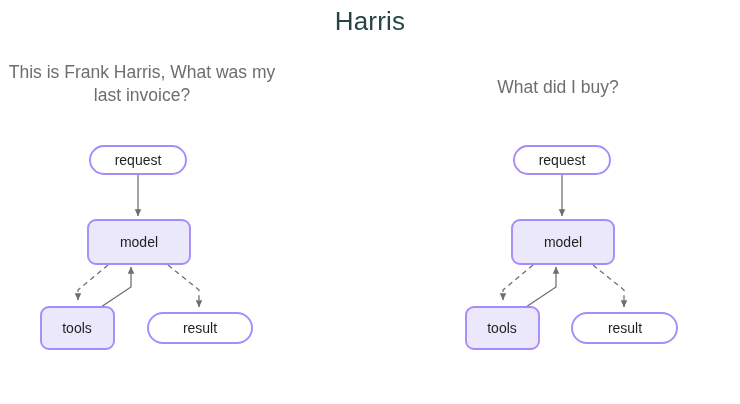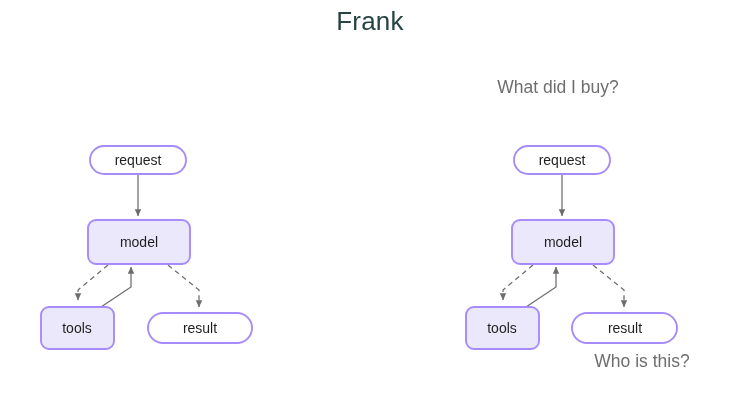--- a/index.html
+++ b/index.html
@@ -88,27 +88,27 @@
   }
   .edge-dashed {
     stroke-dasharray: 5 4;
   }
 </style>
 </head>
 <body>
 
 <div class="canvas">
 
-  <div class="page-title">Frank</div>
+  <div class="page-title">Harris</div>
 
+  <div class="caption" id="prompt-left">This is Frank Harris, What was my last invoice?</div>
 
   <div class="caption" id="prompt-right">What did I buy?</div>
 
 
-  <div class="caption" id="answer-right">Who is this?</div>
 
   <svg class="diagram" viewBox="0 0 740 404" xmlns="http://www.w3.org/2000/svg">
     <defs>
       <marker id="arrowhead" markerWidth="7" markerHeight="7" refX="5.4" refY="3" orient="auto" markerUnits="strokeWidth">
         <path d="M0,0.4 L5.6,3 L0,5.6 Z" fill="#6d6d6d"></path>
       </marker>
     </defs>
 
     <g>
 

